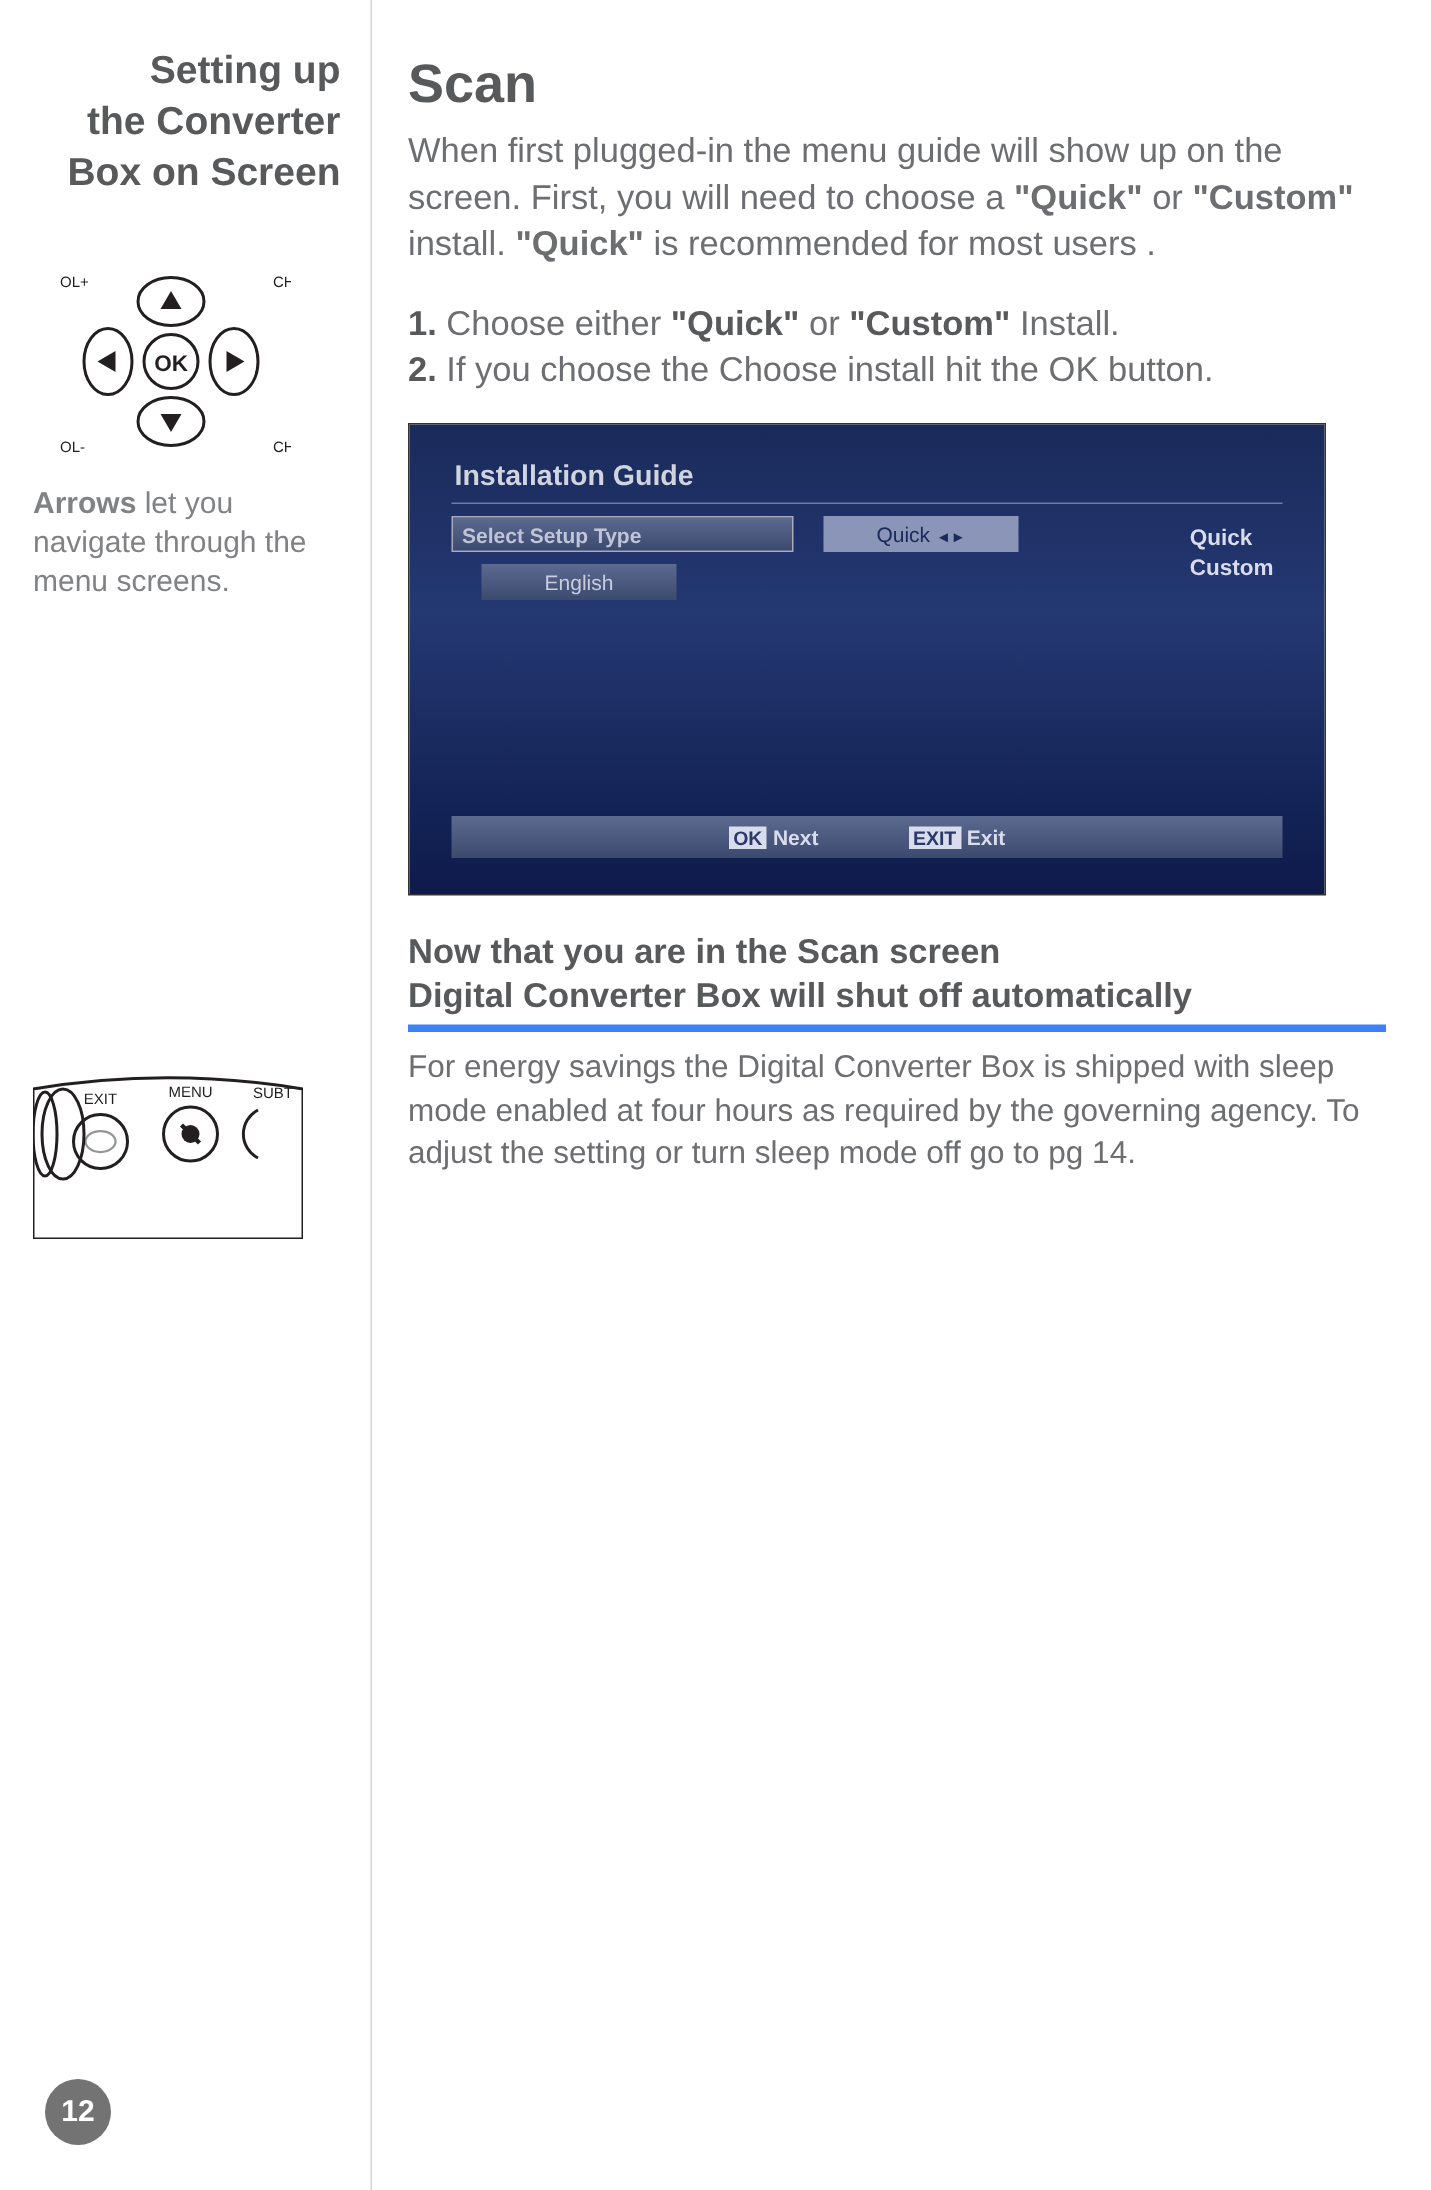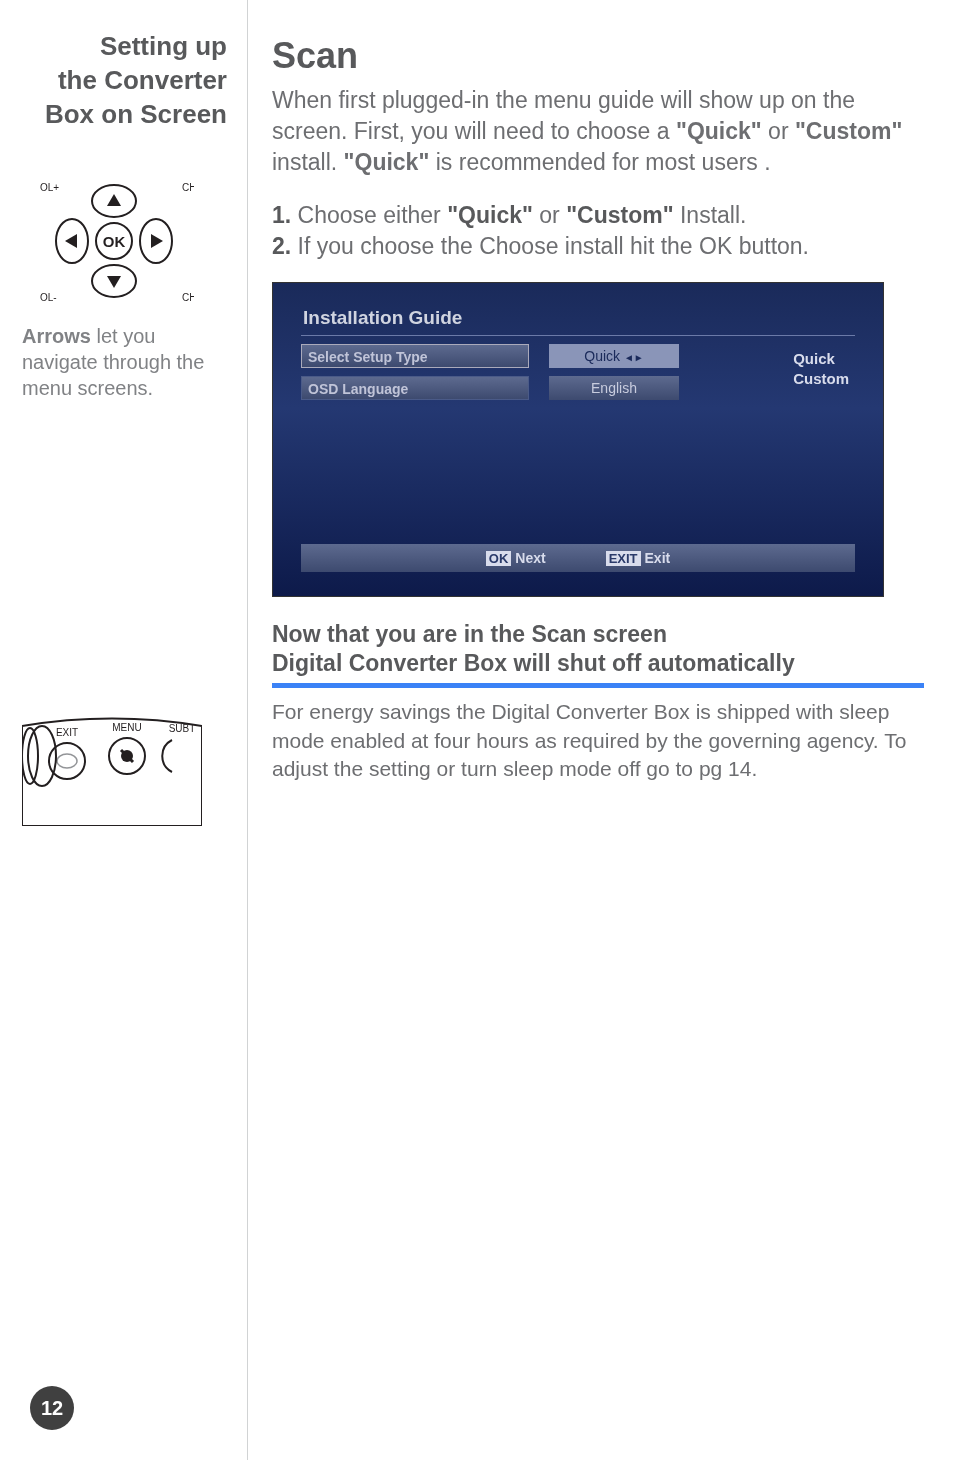--- a/index.html
+++ b/index.html
@@ -25,21 +25,21 @@
 .osd-cell-value { width: 130px; height: 24px; background: linear-gradient(#5d6a8f, #3d4a6f); color: #c8ccde; font-size: 14px; font-weight: normal; line-height: 24px; text-align: center; margin-left: 20px; }
 .osd-cell-value.selected { background: #8a95b8; color: #1a2a5a; }
 .osd-side { position: absolute; right: 6px; top: 42px; color: #d8dcec; font-size: 15px; font-weight: bold; line-height: 1.3; }
 .osd-footer { position: absolute; bottom: 0; left: 0; right: 0; height: 28px; background: linear-gradient(#5d6a8f, #3d4a6f); display: flex; align-items: center; justify-content: center; gap: 60px; }
 .osd-btn-hint { color: #d8dcec; font-size: 14px; font-weight: bold; display: flex; align-items: center; gap: 4px; }
 .osd-key { background: #d8dcec; color: #2a3a6a; padding: 0 3px; font-size: 13px; }
 .h2 { font-size: 23px; font-weight: bold; margin-bottom: 2px; }
 .scan-text { font-size: 23px; line-height: 1.35; color: #6d6e71; margin-bottom: 220px; }
 .shutoff-title { font-size: 23px; font-weight: bold; padding-bottom: 6px; border-bottom: 5px solid #3b82f6; margin-bottom: 10px; }
 .shutoff-body { font-size: 21px; line-height: 1.35; color: #6d6e71; }
-.page-num { position: absolute; bottom: 30px; left: 30px; width: 44px; height: 44px; border-radius: 50%; background: #404040; color: #fff; font-size: 20px; font-weight: bold; display: flex; align-items: center; justify-content: center; }
+.page-num { position: absolute; bottom: 30px; left: 30px; width: 44px; height: 44px; border-radius: 50%; background: #737373; color: #fff; font-size: 20px; font-weight: bold; display: flex; align-items: center; justify-content: center; }
 .arrow-ind { font-size: 10px; }
 </style>
 </head>
 <body>
 
 <div class="page">
   <div class="sidebar">
     <div class="sidebar-title">
       <span>Setting up</span><br>
       <span>the Converter</span><br>
@@ -96,21 +96,20 @@
     </div>
 
     <div class="osd-screenshot">
       <div class="osd-inner">
         <div class="osd-title">Installation Guide</div>
         <div class="osd-row">
           <div class="osd-cell-label selected">Select Setup Type</div>
           <div class="osd-cell-value selected"><span>Quick</span> <span class="arrow-ind">◄►</span></div>
         </div>
         <div class="osd-row">
-          <div class="osd-cell-label">OSD Language</div>
           <div class="osd-cell-value">English</div>
         </div>
         <div class="osd-side">
           <span>Quick</span><br>
           <span>Custom</span>
         </div>
         <div class="osd-footer">
           <div class="osd-btn-hint">
               <span class="osd-key">OK</span>
               <span>Next</span>

